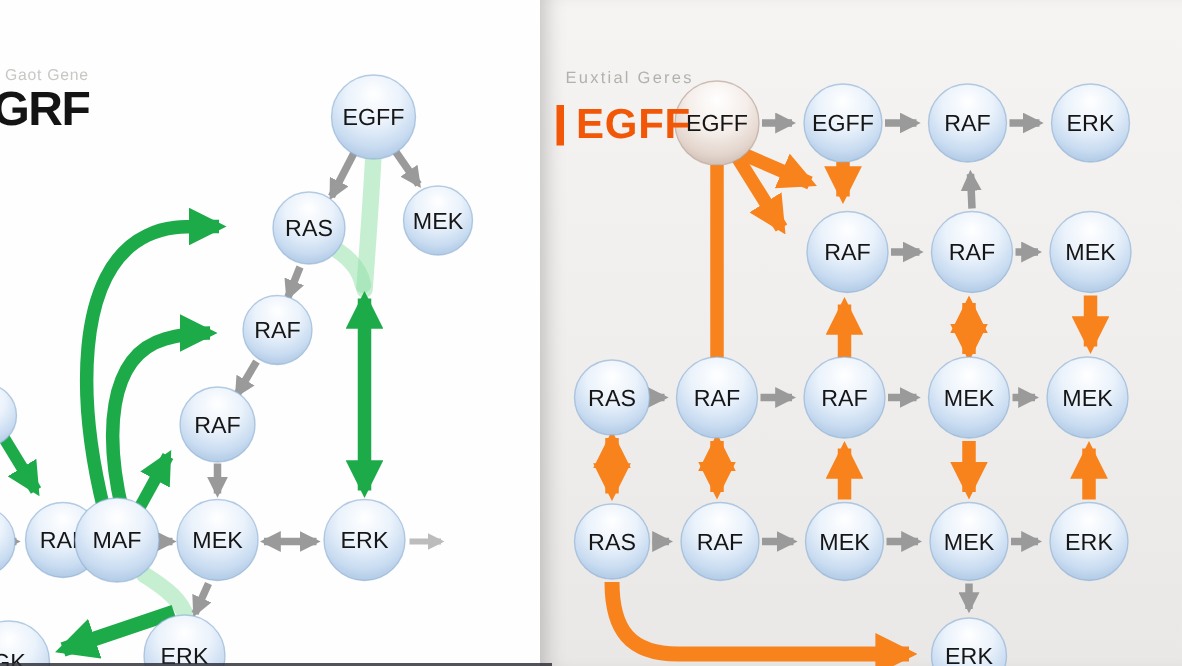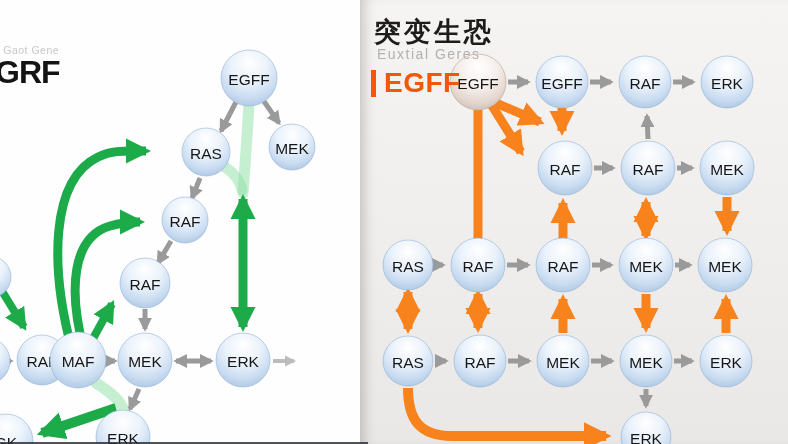--- a/index.html
+++ b/index.html
@@ -7,39 +7,38 @@
          font-family:"Liberation Sans",sans-serif;background:#fff;}
   #left-bg{position:absolute;left:0;top:0;width:360px;height:444px;background:#fefefe;}
   #right-bg{position:absolute;left:360px;top:0;width:428px;height:444px;
             background:linear-gradient(180deg,#f5f4f2 0%,#efeeec 55%,#eae8e6 100%);
             box-shadow:inset 12px 0 14px -9px rgba(0,0,0,.22);}
   #graph{position:absolute;left:0;top:0;}
   .hdr{position:absolute;z-index:4;white-space:nowrap;}
   #left-subtitle{left:-3px;top:44px;font-size:10.5px;color:#c8c7c4;letter-spacing:.5px;}
   #left-title{left:-5px;top:54px;font-size:32px;font-weight:900;color:#141414;letter-spacing:-1px;}
   #right-title{left:374px;top:14px;font-size:27px;font-weight:700;color:#1c1c1c;letter-spacing:3px;}
-  #right-subtitle{left:377px;top:46px;font-size:14px;color:#b3b1ad;letter-spacing:1.5px;}
+  #right-subtitle{left:377px;top:46px;font-size:11px;color:#b3b1ad;letter-spacing:1.5px;}
   #right-badge{left:371px;top:67px;display:flex;align-items:center;}
   #right-badge .bar{width:5px;height:27px;background:var(--badge_orange);margin-right:8px;}
   #right-badge .txt{font-size:28px;font-weight:800;color:var(--badge_orange);letter-spacing:.5px;}
   #bottom-line{position:absolute;left:0;top:441.5px;width:368px;height:2.5px;
                background:#2c2c34;opacity:.82;z-index:6;}
   svg text{font-family:"Liberation Sans",sans-serif;}
 </style>
 </head>
 <body>
 
 <div id="stage">
   <div id="left-bg"></div>
   <div id="right-bg"></div>
 
   <div id="left-subtitle" class="hdr">j Gaot Gene</div>
   <div id="left-title" class="hdr">GRF</div>
 
-  <div id="right-title" class="hdr">突变生恐</div>
   <div id="right-subtitle" class="hdr">Euxtial Geres</div>
   <div id="right-badge" class="hdr">
     <span class="bar"></span>
     <span class="txt">EGFF</span>
   </div>
 
   <svg id="graph" width="788" height="444" viewBox="0 0 788 444">
     <defs>
       <radialGradient id="gradBlue" cx="0.5" cy="0.32" r="0.78" fx="0.5" fy="0.22">
         <stop offset="0" stop-color="#ffffff"></stop>

